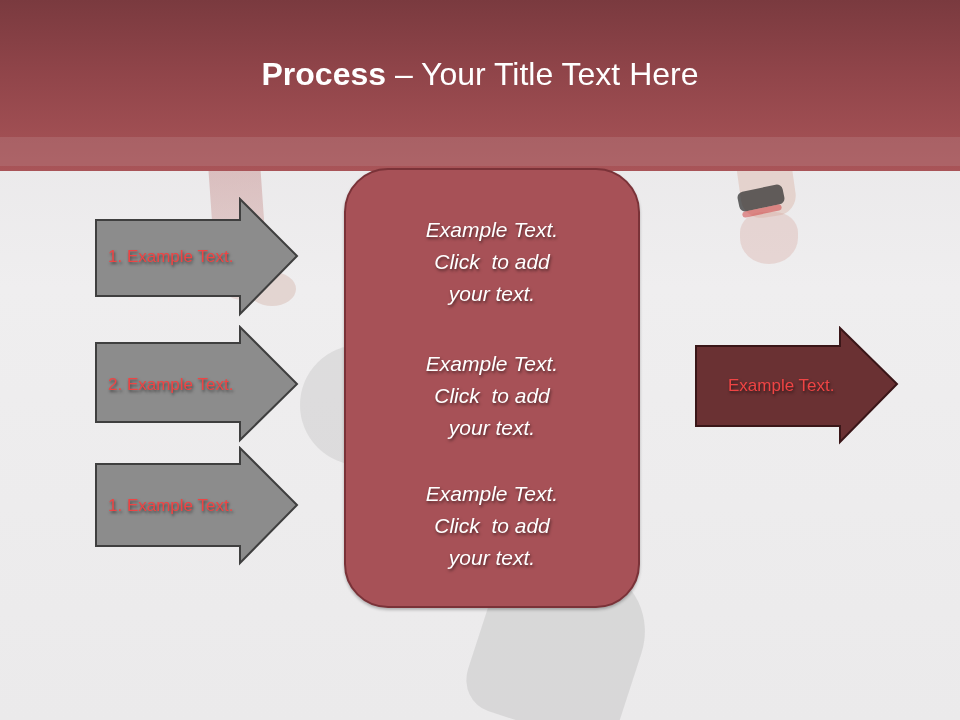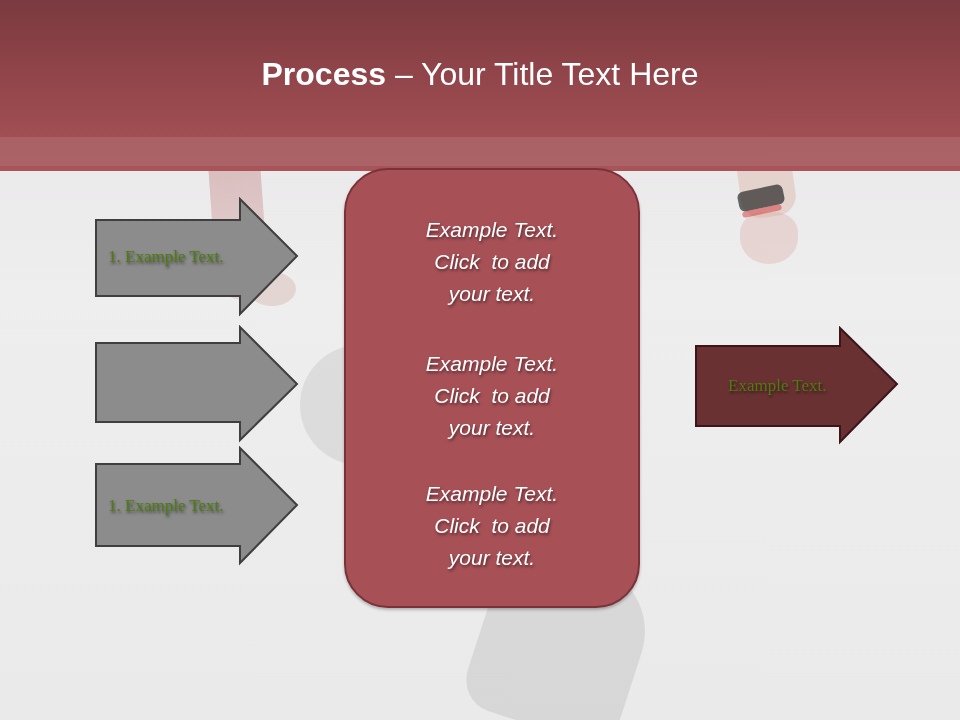--- a/index.html
+++ b/index.html
@@ -34,21 +34,21 @@
     position: absolute; left: 0; top: 52px; width: 960px; text-align: center;
     color: #ffffff; font-family: "Liberation Sans", sans-serif; font-size: 32px; line-height: 44px;
   }
   .title b { font-weight: bold; }
   .title .rest { font-weight: normal; }
 
   .arrow { position: absolute; }
   .arrow svg { position: absolute; left: 0; top: 0; }
   .arrow .label {
     position: absolute; left: 0; top: 0; height: 100%; display: flex; align-items: center;
-    color: #4d7c0f; font-family: Liberation Serif, serif; font-size: 17px;
+    color: #ef4444; font-family: Liberation Sans, sans-serif; font-size: 17px;
     text-shadow: 1px 2px 3px rgba(0,0,0,0.55); white-space: nowrap;
   }
   .arrow-gray { width: 206px; height: 120px; left: 94px; }
   .arrow-gray .label { left: 14px; }
   .arrow-dark { left: 694px; top: 326px; width: 206px; height: 120px; }
   .arrow-dark .label { left: 34px; }
 
   .panel {
     position: absolute; left: 344px; top: 168px; width: 296px; height: 440px;
     background: #a75157; border: 2px solid #7a3238; border-radius: 44px; box-sizing: border-box;
@@ -86,20 +86,21 @@
 <div class="arrow arrow-gray" style="top:197px;">
   <svg width="206" height="120" viewBox="0 0 206 120">
     <polygon points="2,23 146,23 146,2 203,59 146,117 146,99 2,99" fill="#8c8c8c" stroke="#3f3f3f" stroke-width="2"></polygon>
   </svg>
   <span class="label">1. Example Text.</span>
 </div>
 <div class="arrow arrow-gray" style="top:325px;">
   <svg width="206" height="120" viewBox="0 0 206 120">
     <polygon points="2,18 146,18 146,2 203,59 146,115 146,97 2,97" fill="#8c8c8c" stroke="#3f3f3f" stroke-width="2"></polygon>
   </svg>
+  <span class="label">2. Example Text.</span>
 </div>
 <div class="arrow arrow-gray" style="top:446px;">
   <svg width="206" height="120" viewBox="0 0 206 120">
     <polygon points="2,18 146,18 146,2 203,59 146,117 146,100 2,100" fill="#8c8c8c" stroke="#3f3f3f" stroke-width="2"></polygon>
   </svg>
   <span class="label">1. Example Text.</span>
 </div>
 
 <div class="panel">
   <div class="block" style="top:44px;">

